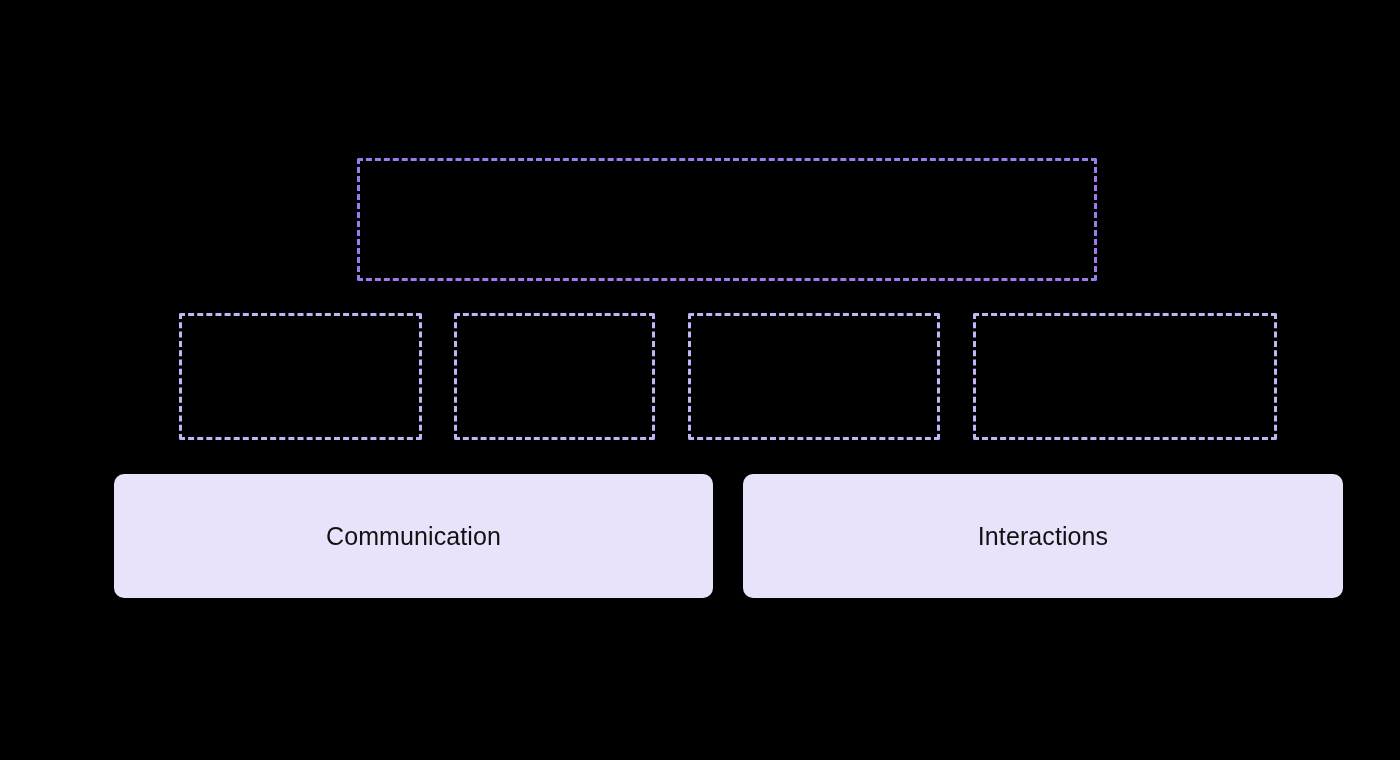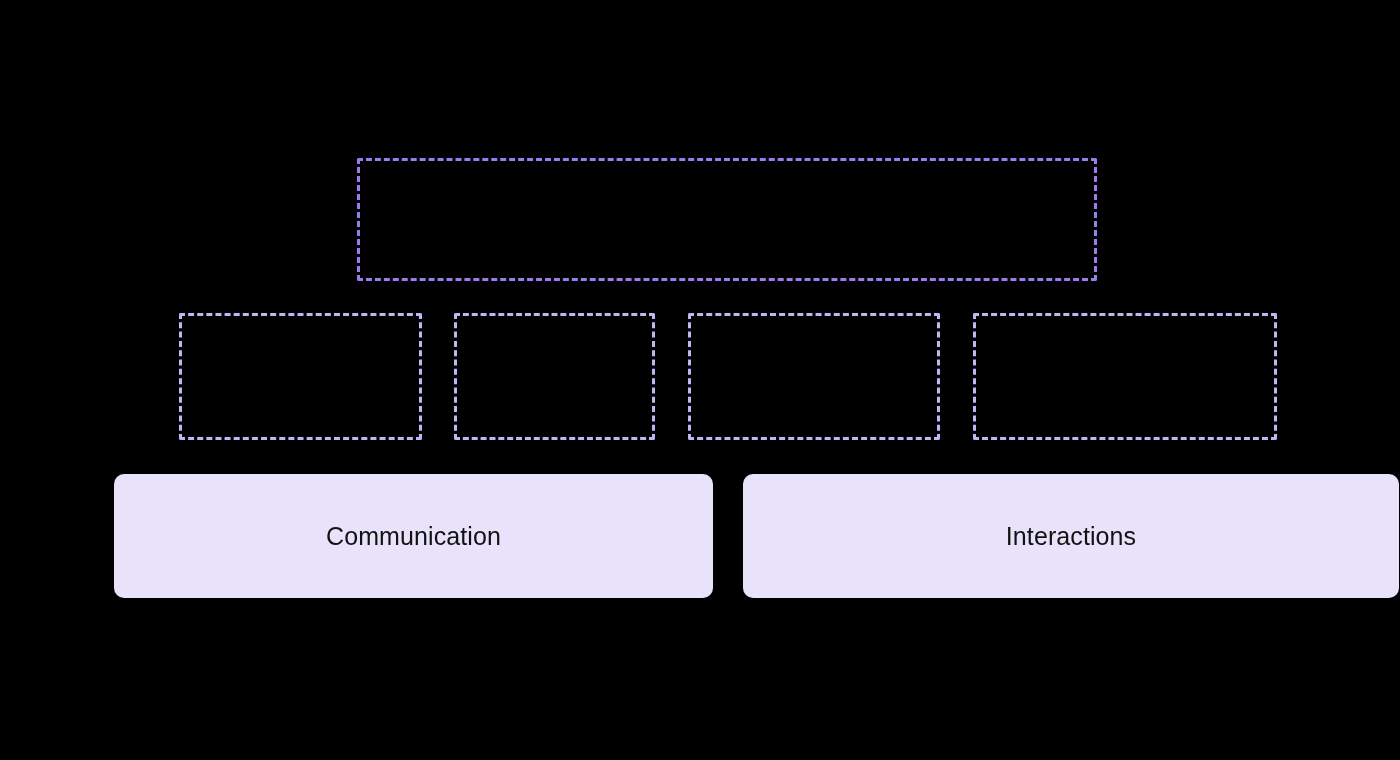--- a/index.html
+++ b/index.html
@@ -78,17 +78,17 @@
   </div>
 
   <div class="node node-dashed tier-2" style="left: 935px; top: 313px; width: 304px; height: 127px; border-color: rgb(197, 179, 245);">
     <span class="node-label"></span>
   </div>
 
   <div class="node node-filled" style="left: 76px; top: 474px; width: 599px; height: 124px; background: rgb(233, 226, 251); color: rgb(18, 18, 18);">
     <span class="node-label">Communication</span>
   </div>
 
-  <div class="node node-filled" style="left: 705px; top: 474px; width: 656px; height: 124px; background: rgb(233, 226, 251); color: rgb(18, 18, 18);">
+  <div class="node node-filled" style="left: 705px; top: 474px; width: 600px; height: 124px; background: rgb(233, 226, 251); color: rgb(18, 18, 18);">
     <span class="node-label">Interactions</span>
   </div>
 
 </div>
 
 </body></html>

